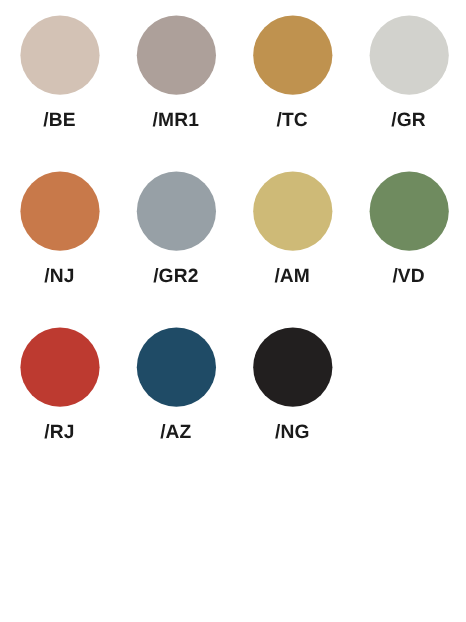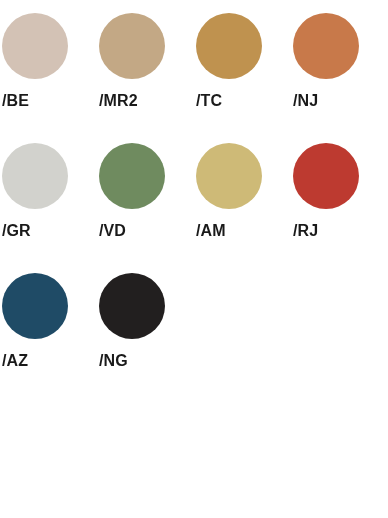--- a/index.html
+++ b/index.html
@@ -21,21 +21,21 @@
     grid-template-rows: repeat(4, 130px);
     width: 388px;
     height: 520px;
     box-sizing: border-box;
     padding-top: 10px;
   }
 
   .swatch-cell {
     display: flex;
     flex-direction: column;
-    align-items: flex-start;
+    align-items: center;
     justify-content: flex-start;
     width: 97px;
     height: 130px;
     box-sizing: border-box;
     padding-left: 2px;
   }
 
   .swatch-cell.is-empty {
     visibility: hidden;
   }
@@ -61,42 +61,46 @@
 </style>
 </head>
 <body style="background-color: rgb(255, 255, 255);">
 
 <div id="swatch-grid">
     <div class="swatch-cell">
       <span class="swatch-circle" style="background-color: rgb(211, 194, 181);"></span>
       <div class="swatch-label">/BE</div>
     </div>
     <div class="swatch-cell">
-      <span class="swatch-circle" style="background-color: rgb(195, 168, 133);"></span>
-      <div class="swatch-label">/MR2</div>
+      <span class="swatch-circle" style="background-color: rgb(173, 160, 154);"></span>
+      <div class="swatch-label">/MR1</div>
     </div>
     <div class="swatch-cell">
       <span class="swatch-circle" style="background-color: rgb(191, 146, 79);"></span>
       <div class="swatch-label">/TC</div>
     </div>
     <div class="swatch-cell">
+      <span class="swatch-circle" style="background-color: rgb(210, 210, 205);"></span>
+      <div class="swatch-label">/GR</div>
+    </div>
+    <div class="swatch-cell">
       <span class="swatch-circle" style="background-color: rgb(200, 121, 74);"></span>
       <div class="swatch-label">/NJ</div>
     </div>
     <div class="swatch-cell">
-      <span class="swatch-circle" style="background-color: rgb(210, 210, 205);"></span>
-      <div class="swatch-label">/GR</div>
+      <span class="swatch-circle" style="background-color: rgb(151, 160, 166);"></span>
+      <div class="swatch-label">/GR2</div>
+    </div>
+    <div class="swatch-cell">
+      <span class="swatch-circle" style="background-color: rgb(206, 186, 119);"></span>
+      <div class="swatch-label">/AM</div>
     </div>
     <div class="swatch-cell">
       <span class="swatch-circle" style="background-color: rgb(111, 139, 95);"></span>
       <div class="swatch-label">/VD</div>
-    </div>
-    <div class="swatch-cell">
-      <span class="swatch-circle" style="background-color: rgb(206, 186, 119);"></span>
-      <div class="swatch-label">/AM</div>
     </div>
     <div class="swatch-cell">
       <span class="swatch-circle" style="background-color: rgb(189, 58, 48);"></span>
       <div class="swatch-label">/RJ</div>
     </div>
     <div class="swatch-cell">
       <span class="swatch-circle" style="background-color: rgb(31, 75, 102);"></span>
       <div class="swatch-label">/AZ</div>
     </div>
     <div class="swatch-cell">

